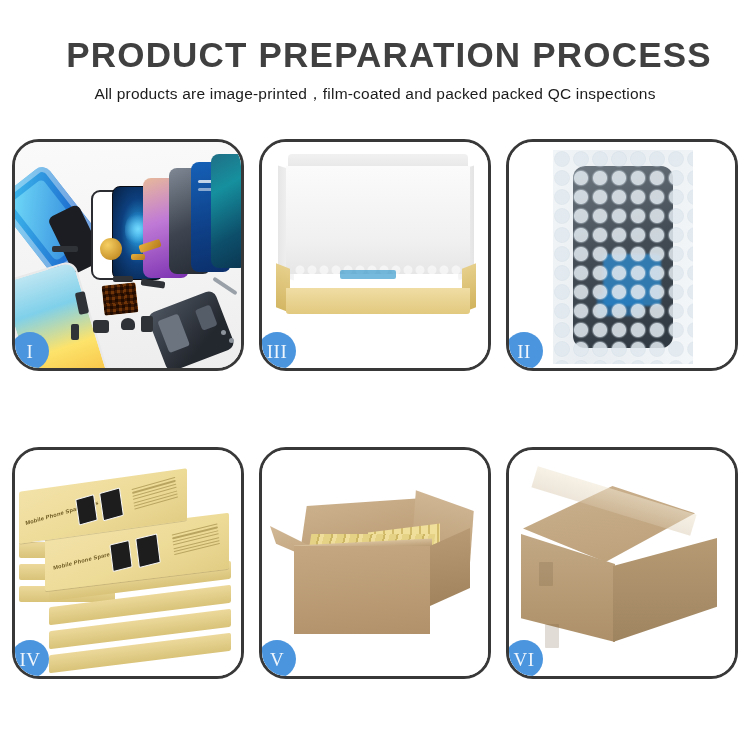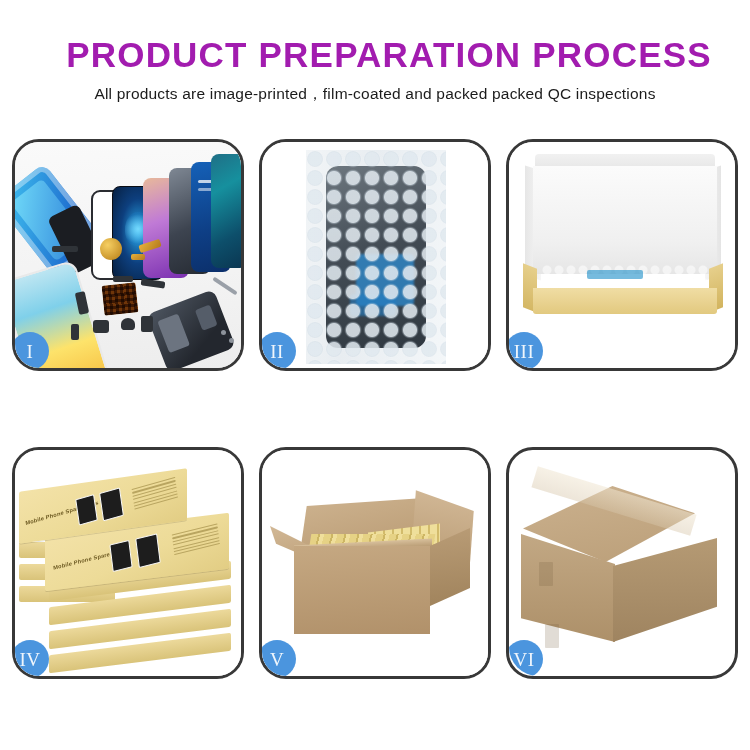--- a/index.html
+++ b/index.html
@@ -6,21 +6,21 @@
   body{
     width:750px;height:750px;background:#ffffff;
     font-family:"Liberation Sans", sans-serif;
     overflow:hidden;
   }
   .page{position:relative;width:750px;height:750px;}
 
   
   .header{position:absolute;left:0;top:0;width:750px;text-align:center;}
   .title{
-    font-size:35px;font-weight:700;color:#a21caf;
+    font-size:35px;font-weight:700;color:#404040;
     letter-spacing:1.2px;margin-top:37px;line-height:1;
     white-space:nowrap;
     padding-left:28px;
   }
   .subtitle{
     font-size:15.5px;color:#1b1b1b;margin-top:14px;line-height:1;
     letter-spacing:.2px;white-space:nowrap;
   }
 
   
@@ -210,21 +210,21 @@
   .c-fill{position:absolute;left:46px;top:84px;width:124px;height:42px;
     background:repeating-linear-gradient(96deg,#e6d285 0 7px,#cdb664 7px 9px,#f0df9c 9px 13px);
     transform:skewX(-9deg);}
   .c-fill2{position:absolute;left:106px;top:78px;width:72px;height:40px;
     background:repeating-linear-gradient(88deg,#efdf9b 0 7px,#d2bb6b 7px 9px);
     transform:skewY(-7deg);}
   .c-lip{position:absolute;left:32px;top:92px;width:138px;height:8px;
     background:linear-gradient(180deg,#d8c09c,#b79a72);transform:skewY(-3deg);}
 
   
-  .p6{background:#ffffff;border-radius:29px;}
+  .p6{background:#ffffff;}
   .s-top{position:absolute;left:14px;top:36px;width:172px;height:76px;
     background:linear-gradient(170deg,#cbb18e,#bb9f79);
     clip-path:polygon(52% 0,100% 36%,48% 100%,0 56%);}
   .s-left{position:absolute;left:12px;top:84px;width:94px;height:108px;
     background:linear-gradient(180deg,#c2a884,#ad9069);
     clip-path:polygon(0 0,100% 30px,100% 100%,0 78%);}
   .s-right{position:absolute;left:104px;top:88px;width:104px;height:104px;
     background:linear-gradient(180deg,#b59a74,#9f8460);
     clip-path:polygon(0 28px,100% 0,100% 66%,0 100%);}
   .s-tape{position:absolute;left:22px;top:40px;width:166px;height:22px;
@@ -269,49 +269,49 @@
         <div class="chip" style="left:126px;top:138px;width:24px;height:7px;transform:rotate(8deg);"></div>
         <div class="chip" style="left:98px;top:134px;width:20px;height:6px;"></div>
         <div class="chip" style="left:206px;top:188px;width:5px;height:5px;border-radius:50%;background:#8d939b;"></div>
         <div class="chip" style="left:214px;top:196px;width:5px;height:5px;border-radius:50%;background:#8d939b;"></div>
         <div class="chip" style="left:196px;top:142px;width:28px;height:4px;transform:rotate(34deg);background:#9aa0a8;"></div>
         <div class="badge">I</div>
       </div>
     </div>
 
     <div class="panel">
-      <div class="panel-inner p2">
-        <div class="wrapbag">
-          <div class="bubbleitem">
-            <div class="bubble-blue"></div>
-            <div class="bubble-blue2"></div>
-          </div>
-          <div class="bubbles"></div>
-        </div>
-        <div class="badge">II</div>
-      </div>
-    </div>
-
-    <div class="panel">
       <div class="panel-inner p3">
         <div class="m-lidback"></div>
         <div class="m-innerL"></div>
         <div class="m-innerR"></div>
         <div class="m-inner"></div>
         <div class="m-content">
           <span class="teal"></span>
         </div>
         <div class="m-frontL"></div>
         <div class="m-frontR"></div>
         <div class="m-front"></div>
         <div class="badge">III</div>
       </div>
     </div>
 
     <div class="panel">
+      <div class="panel-inner p2">
+        <div class="wrapbag">
+          <div class="bubbleitem">
+            <div class="bubble-blue"></div>
+            <div class="bubble-blue2"></div>
+          </div>
+          <div class="bubbles"></div>
+        </div>
+        <div class="badge">II</div>
+      </div>
+    </div>
+
+    <div class="panel">
       <div class="panel-inner p4">
         <div class="stack">
 
           <div class="kbox kside" style="left:0px;top:52px;width:96px;height:16px;"></div>
           <div class="kbox kside" style="left:0px;top:74px;width:96px;height:16px;"></div>
           <div class="kbox kside" style="left:0px;top:96px;width:96px;height:16px;"></div>
           <div class="kbox kside" style="left:0px;top:118px;width:96px;height:16px;"></div>
 
           <div class="kbox kside" style="left:30px;top:104px;width:182px;height:18px;transform:skewY(-7deg);"></div>
           <div class="kbox kside" style="left:30px;top:128px;width:182px;height:18px;transform:skewY(-7deg);"></div>

